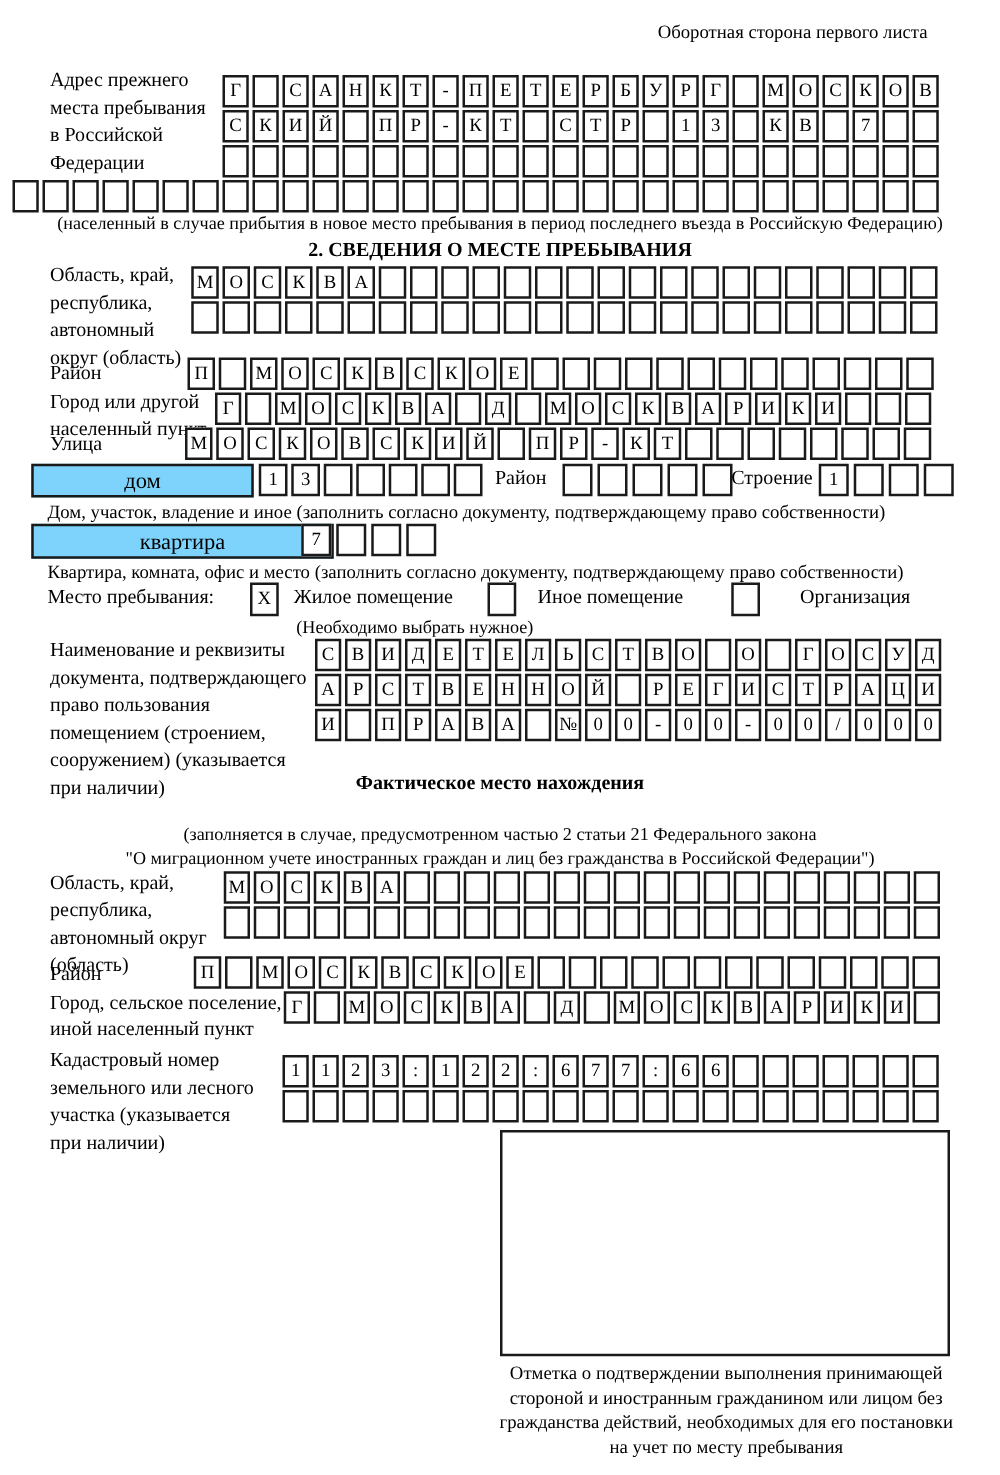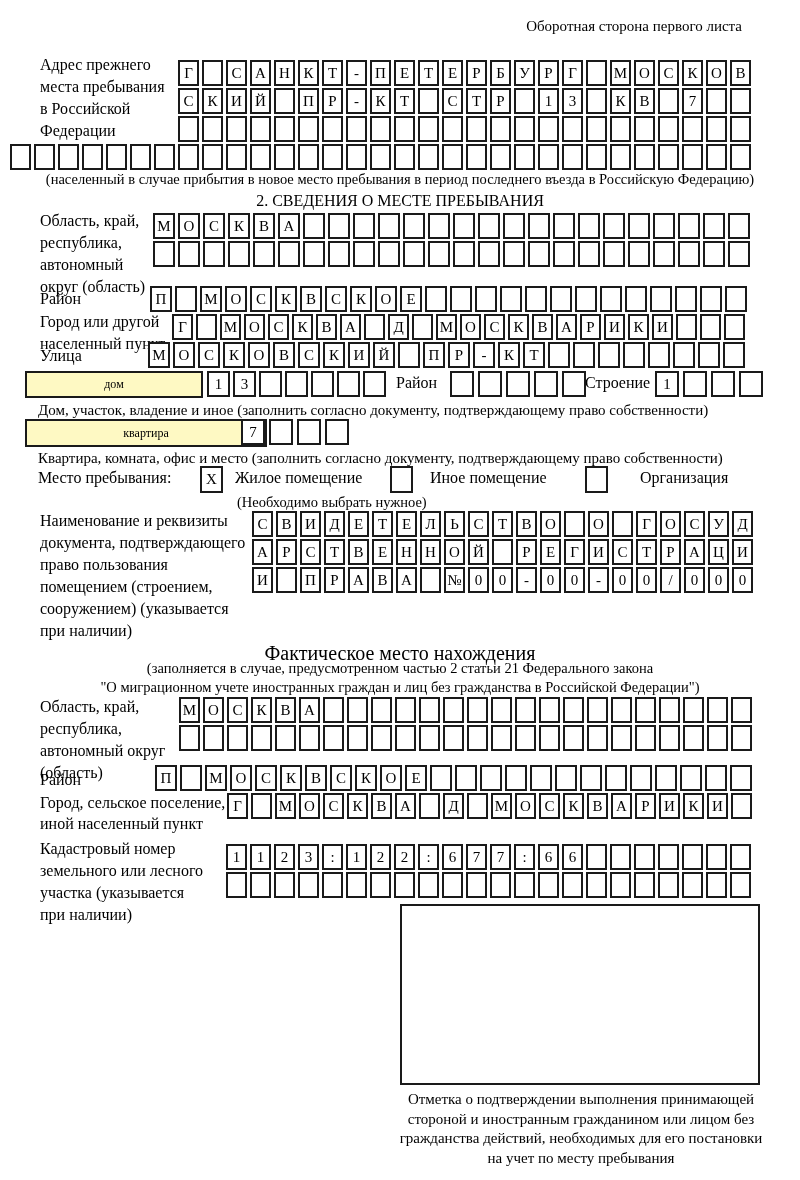--- a/index.html
+++ b/index.html
@@ -3,31 +3,31 @@
 <meta charset="utf-8">
 <style>
   *{box-sizing:border-box;margin:0;padding:0}
   html,body{background:#ffffff}
   body{position:relative;width:800px;height:1180px;overflow:hidden;
        font-family:"Liberation Serif",serif;color:#000}
   .abs{position:absolute}
   .lbl{font-size:16px;line-height:22px;white-space:pre-line}
   .cap{font-size:14.5px}
   .small{font-size:15px}
-  .bold{font-weight:normal}
+  .bold{font-weight:bold}
   .center{left:0;width:100%;text-align:center}
   .cellrow{position:absolute;display:flex}
   .cell{flex:none;width:21px;height:26px;border:2px solid #1a1a1a;margin-right:3px;
         display:flex;align-items:center;justify-content:center;
         font-size:15px;font-family:"Liberation Serif",serif;background:#fff}
   .p25 .cell{width:22px}
   .p26 .cell{width:23px}
   .p28 .cell{width:24px;margin-right:4px}
   .widebox{border:2px solid #1a1a1a;display:flex;align-items:center;justify-content:center;
-           font-size:12px;background:#fef9c3}
+           font-size:18px;background:#7dd3fc}
   .cb{position:absolute;width:23px;height:27px;border:2px solid #1a1a1a;display:flex;
       align-items:center;justify-content:center;font-size:15px;background:#fff}
   .stampbox{border:2px solid #1a1a1a;background:#fff}
 </style>
 </head>
 <body>
 
 <div class="abs small" style="top:18px;right:58px">Оборотная сторона первого листа</div>
 
 <div class="abs lbl" style="left:40px;top:54px">Адрес прежнего
@@ -405,21 +405,21 @@
     <span class="cell">0</span>
     <span class="cell">-</span>
     <span class="cell">0</span>
     <span class="cell">0</span>
     <span class="cell">/</span>
     <span class="cell">0</span>
     <span class="cell">0</span>
     <span class="cell">0</span>
   </div>
 
-<div class="abs bold center" style="top:642px;font-size:20px">Фактическое место нахождения</div>
+<div class="abs bold center" style="top:618px;font-size:16px">Фактическое место нахождения</div>
 <div class="abs cap center" style="top:660px">(заполняется в случае, предусмотренном частью 2 статьи 21 Федерального закона</div>
 <div class="abs cap center" style="top:679px">"О миграционном учете иностранных граждан и лиц без гражданства в Российской Федерации")</div>
 
 <div class="abs lbl" style="left:40px;top:696px">Область, край,
 республика,
 автономный округ
 (область)</div>
 <div class="cellrow" style="left:179px;top:697px">
     <span class="cell">М</span>
     <span class="cell">О</span>

